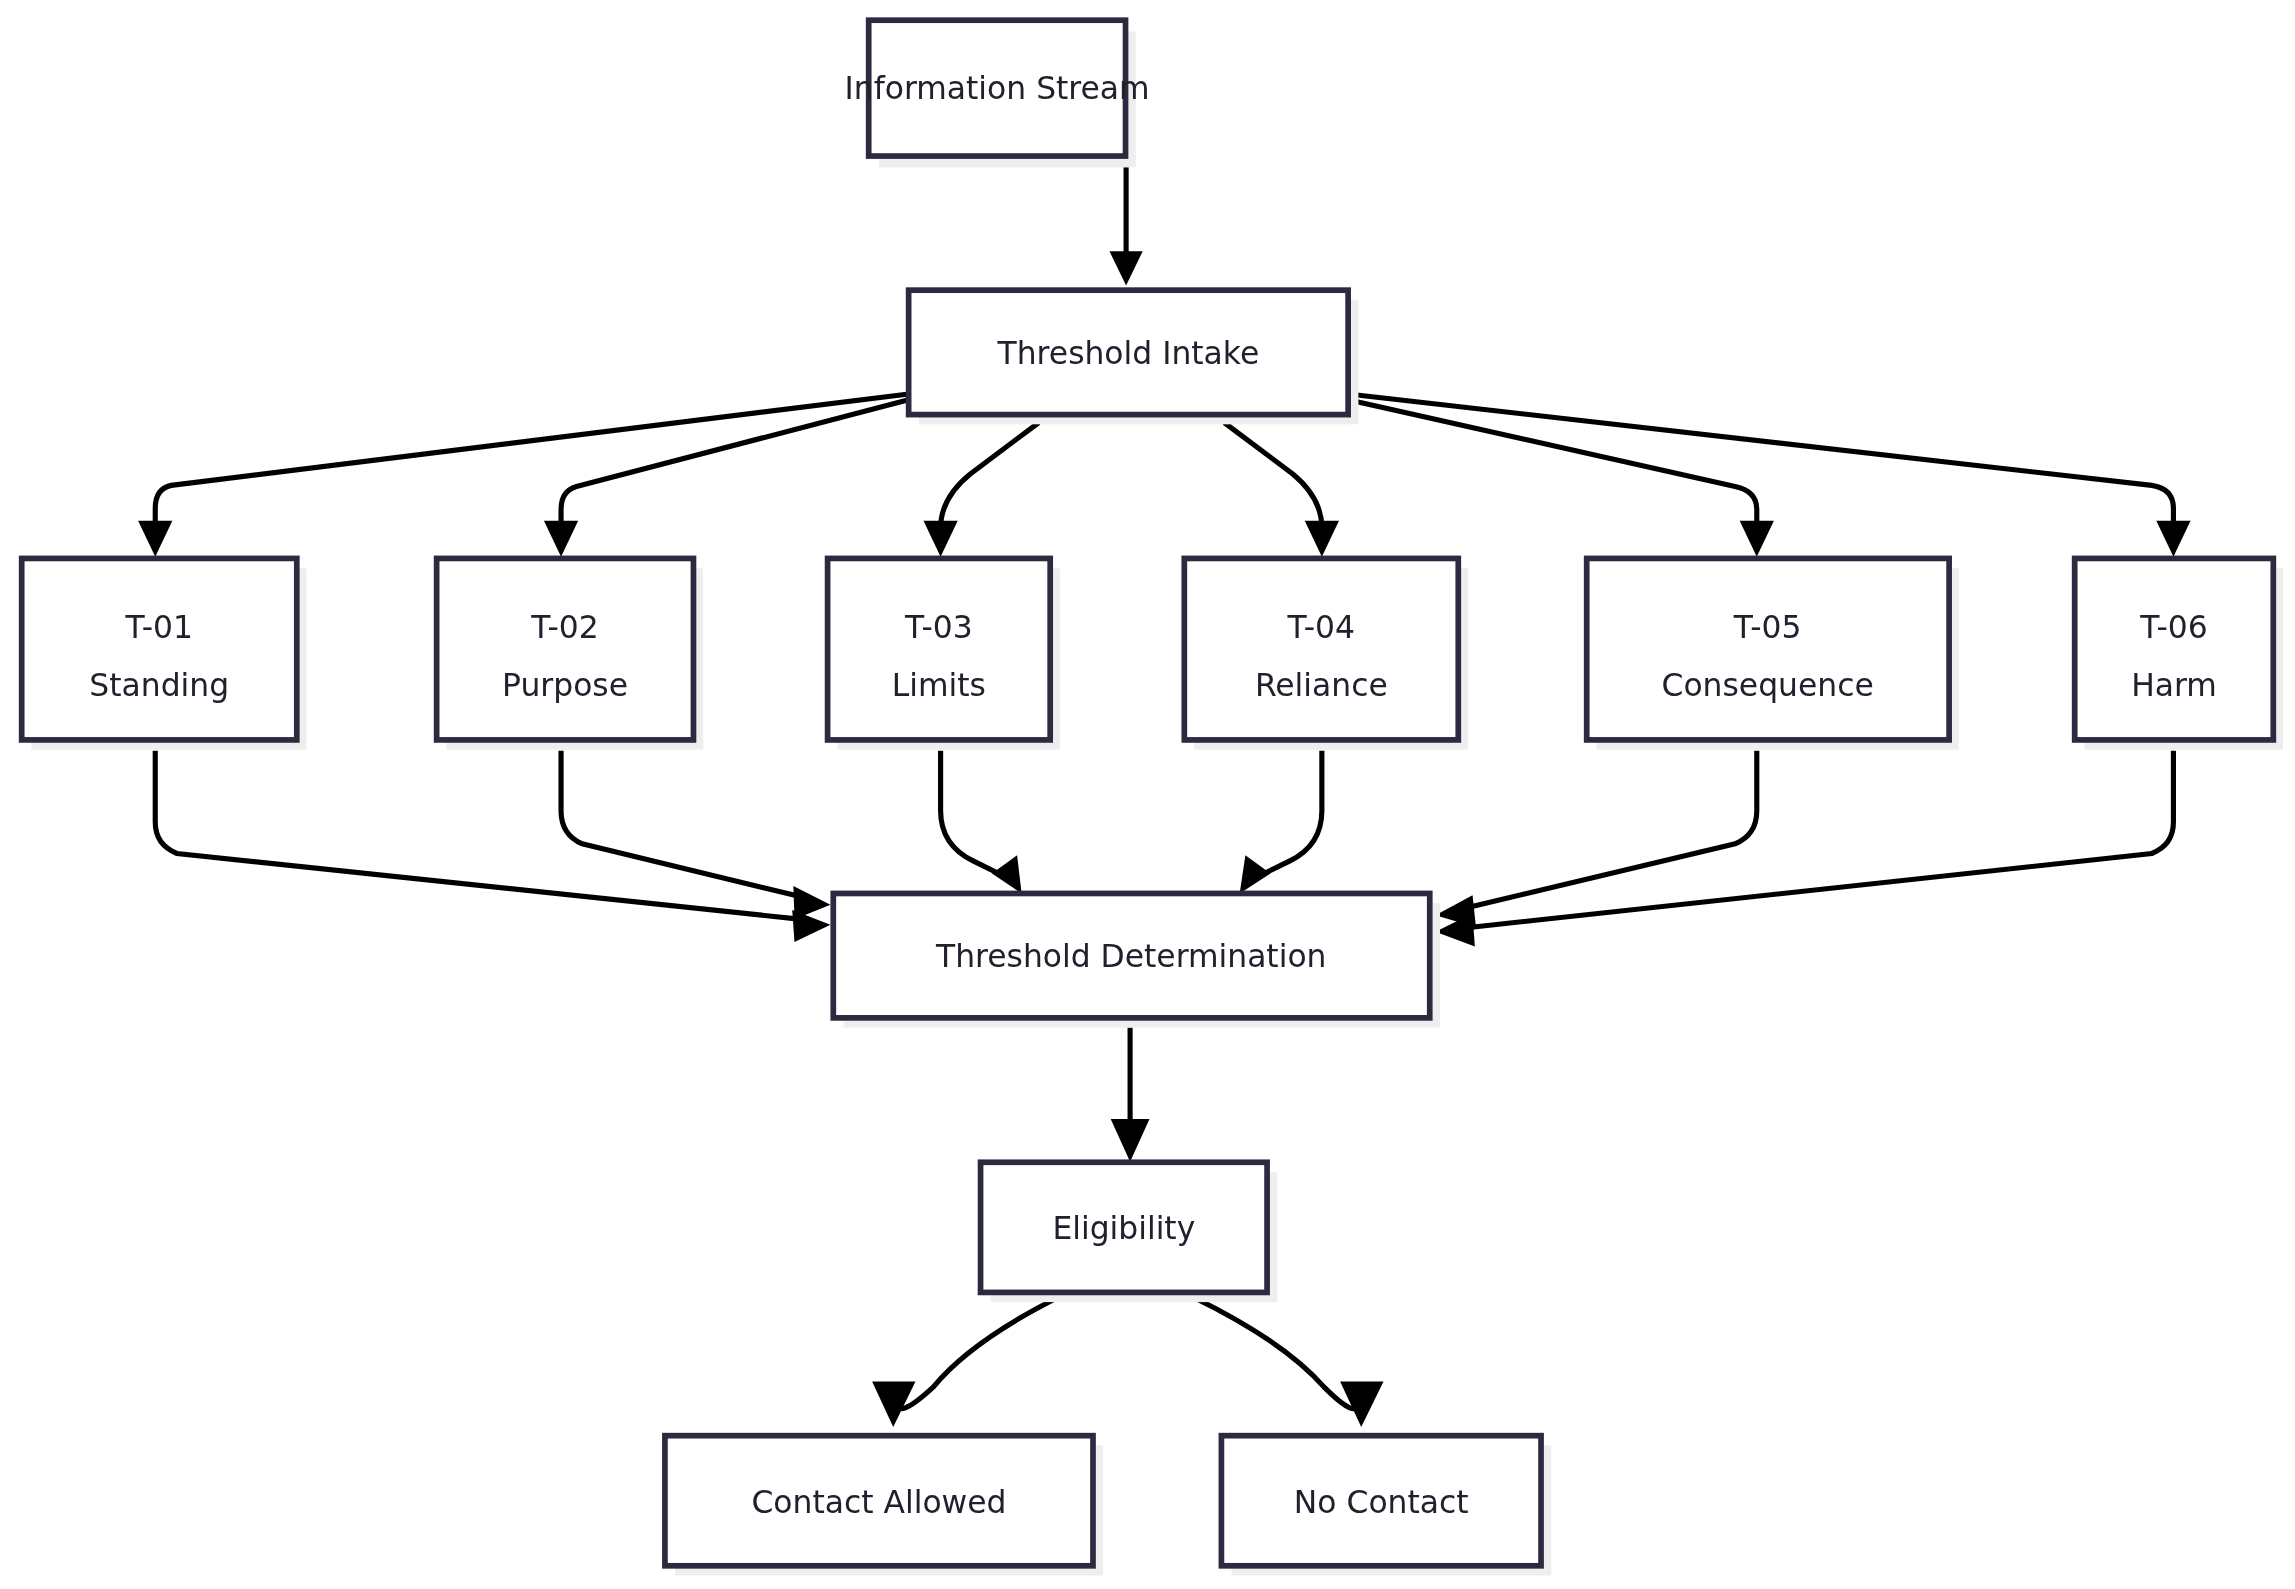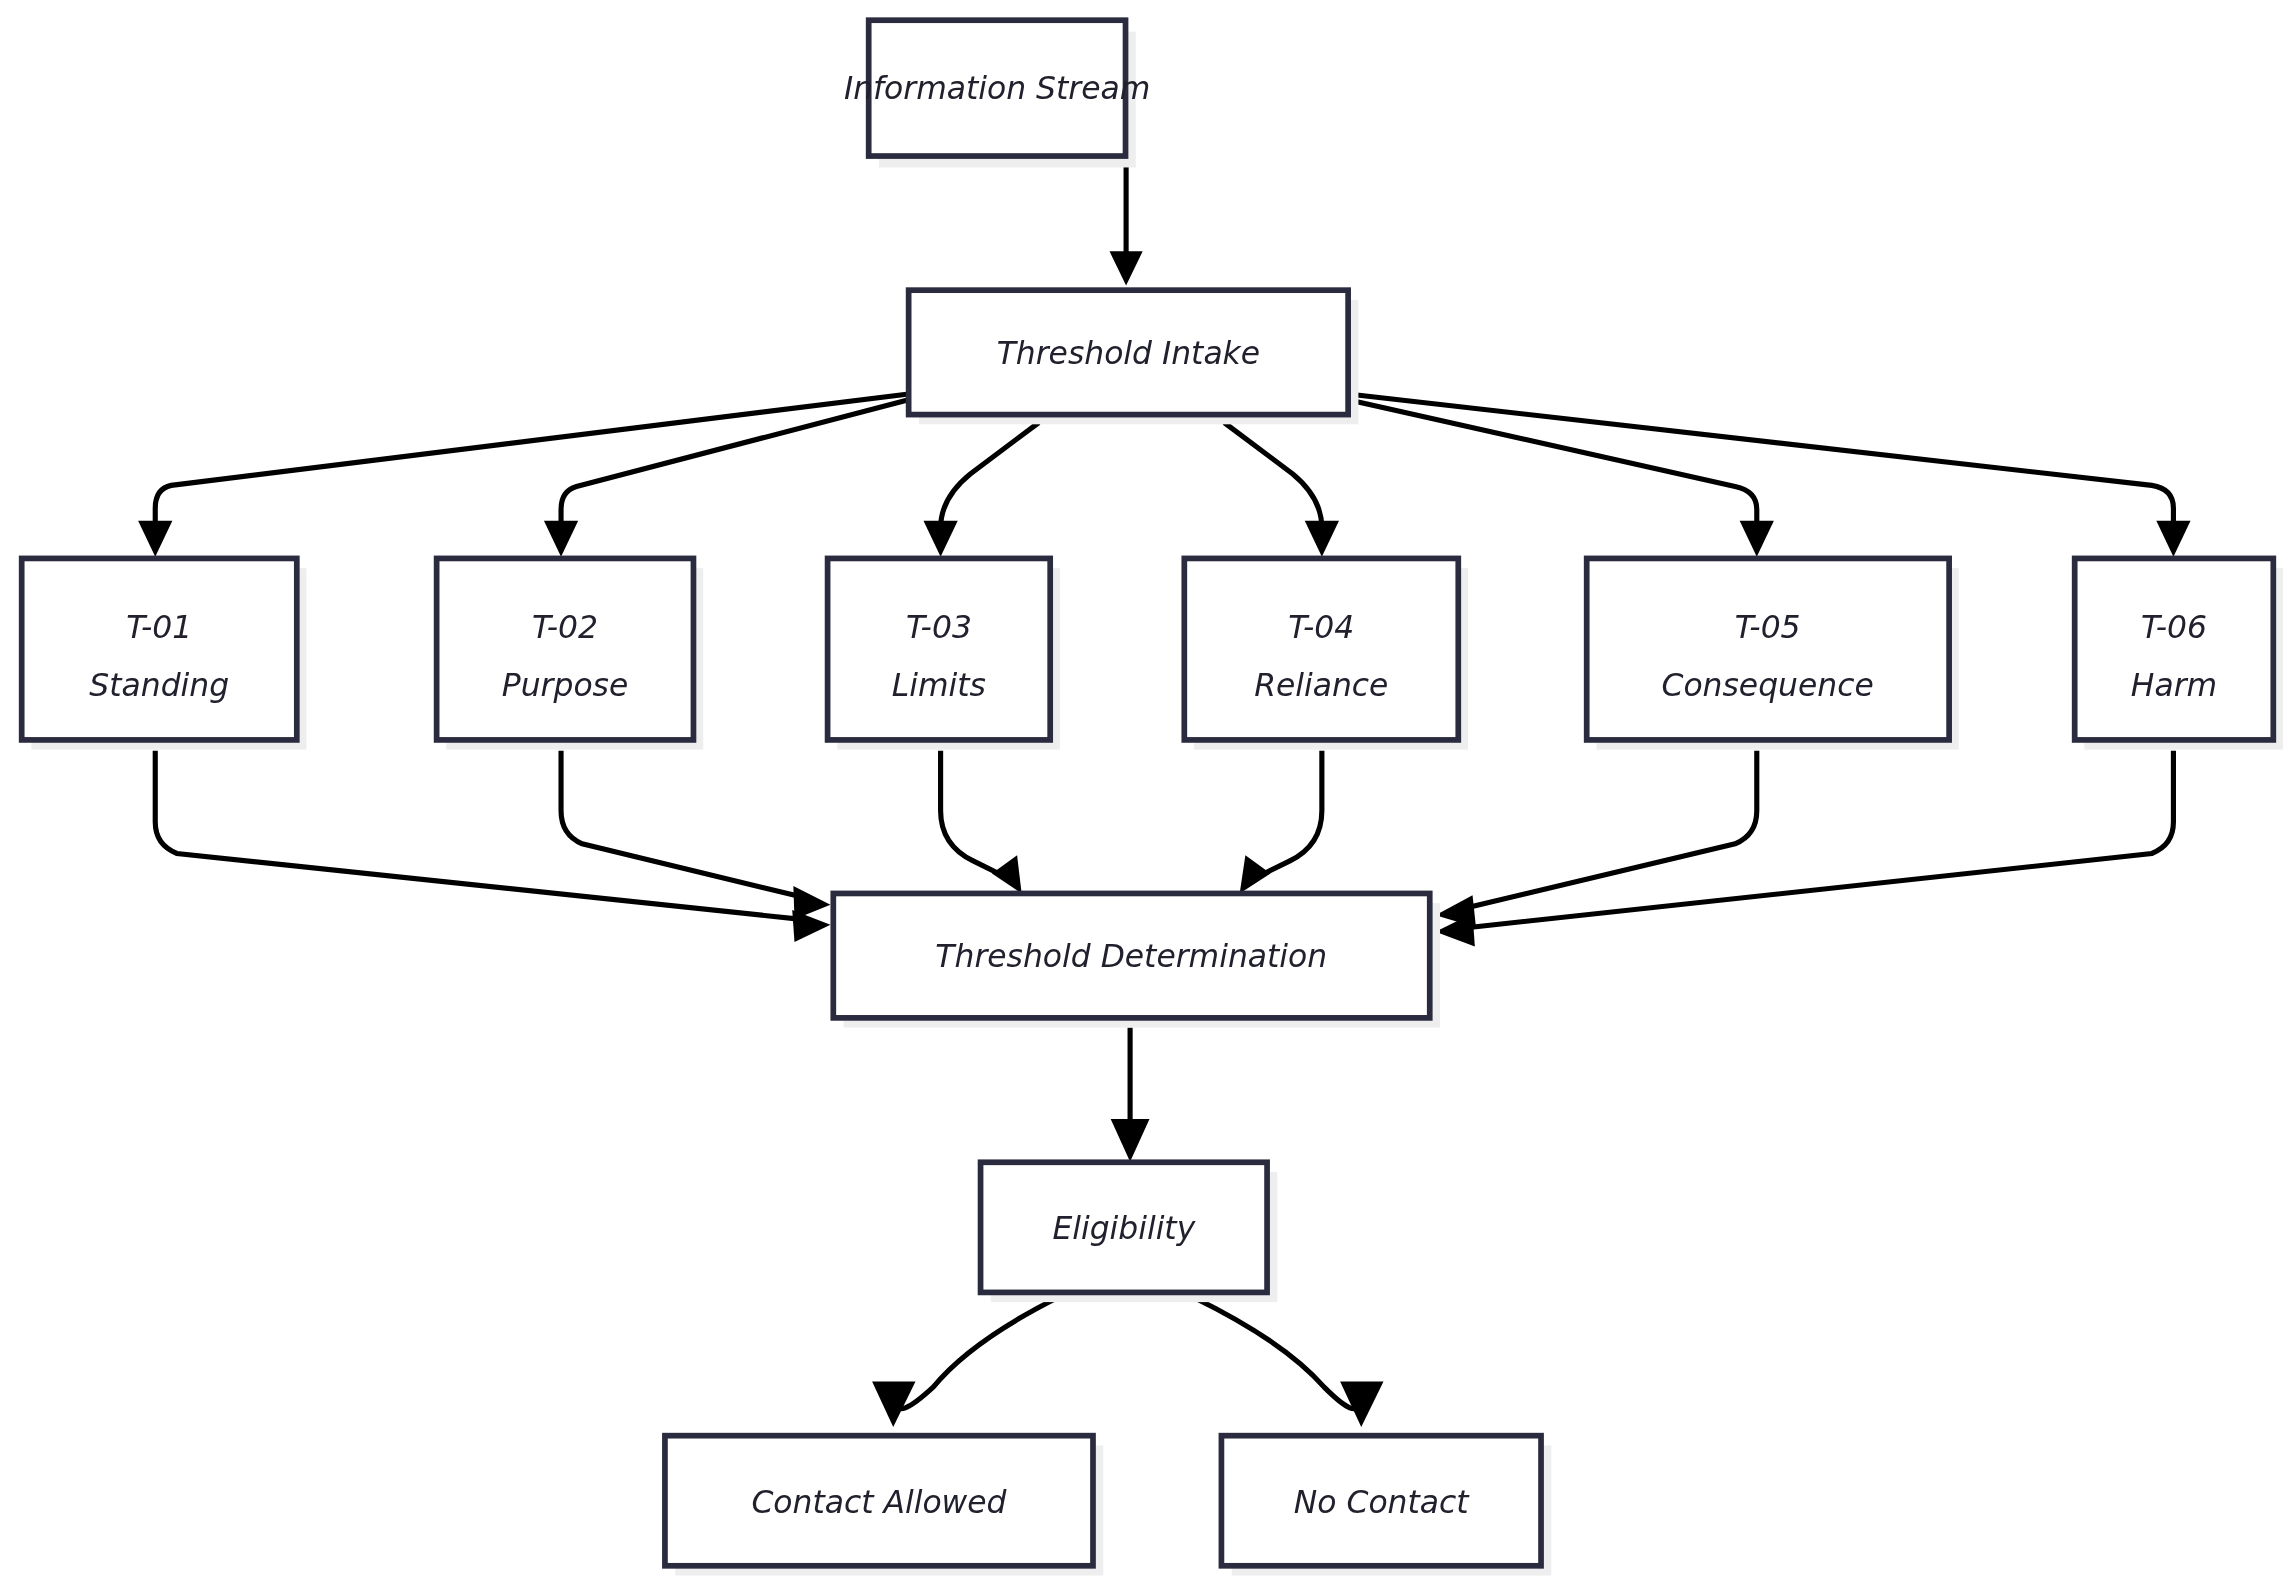--- a/index.html
+++ b/index.html
@@ -11,21 +11,20 @@
     width: 2295px;
     height: 1590px;
     overflow: hidden;
     font-family: "DejaVu Sans", sans-serif;
   }
   #flow-root {
     position: relative;
     width: 2295px;
     height: 1590px;
     background: #ffffff;
-    font-style: italic;
   }
   svg#flow-canvas {
     position: absolute;
     top: 0;
     left: 0;
     width: 2295px;
     height: 1590px;
     display: block;
   }
   .node-rect {

